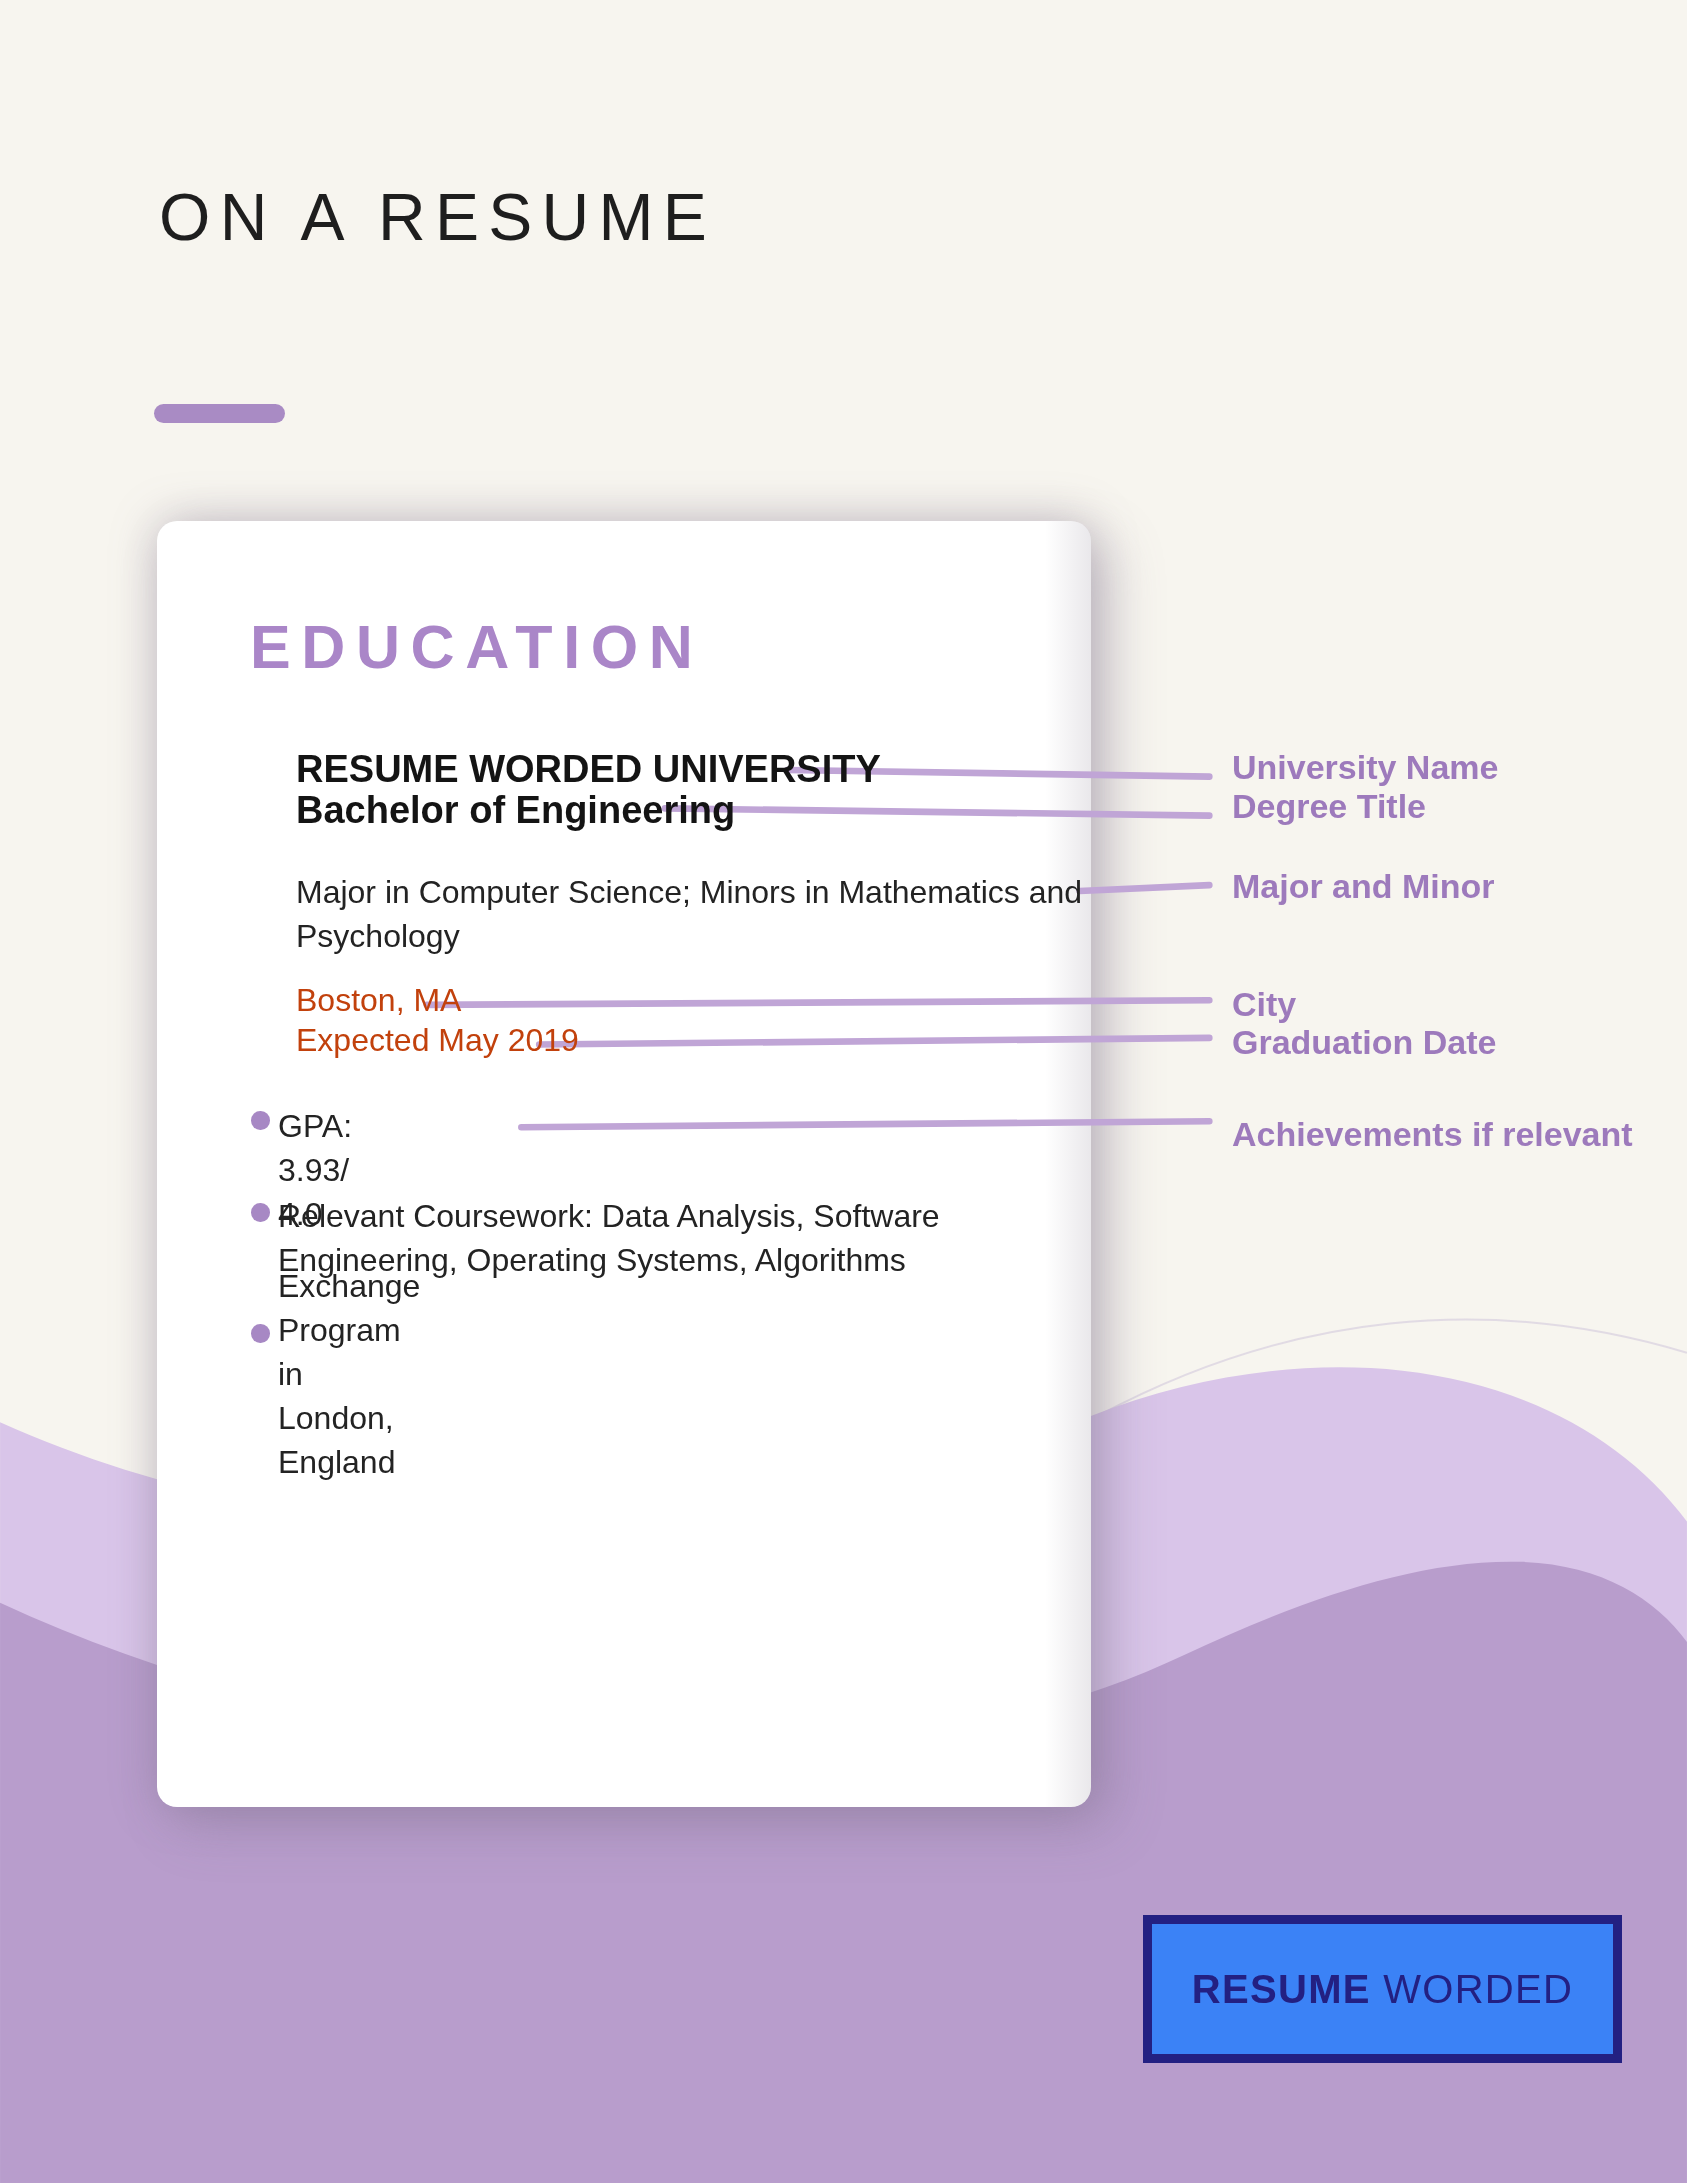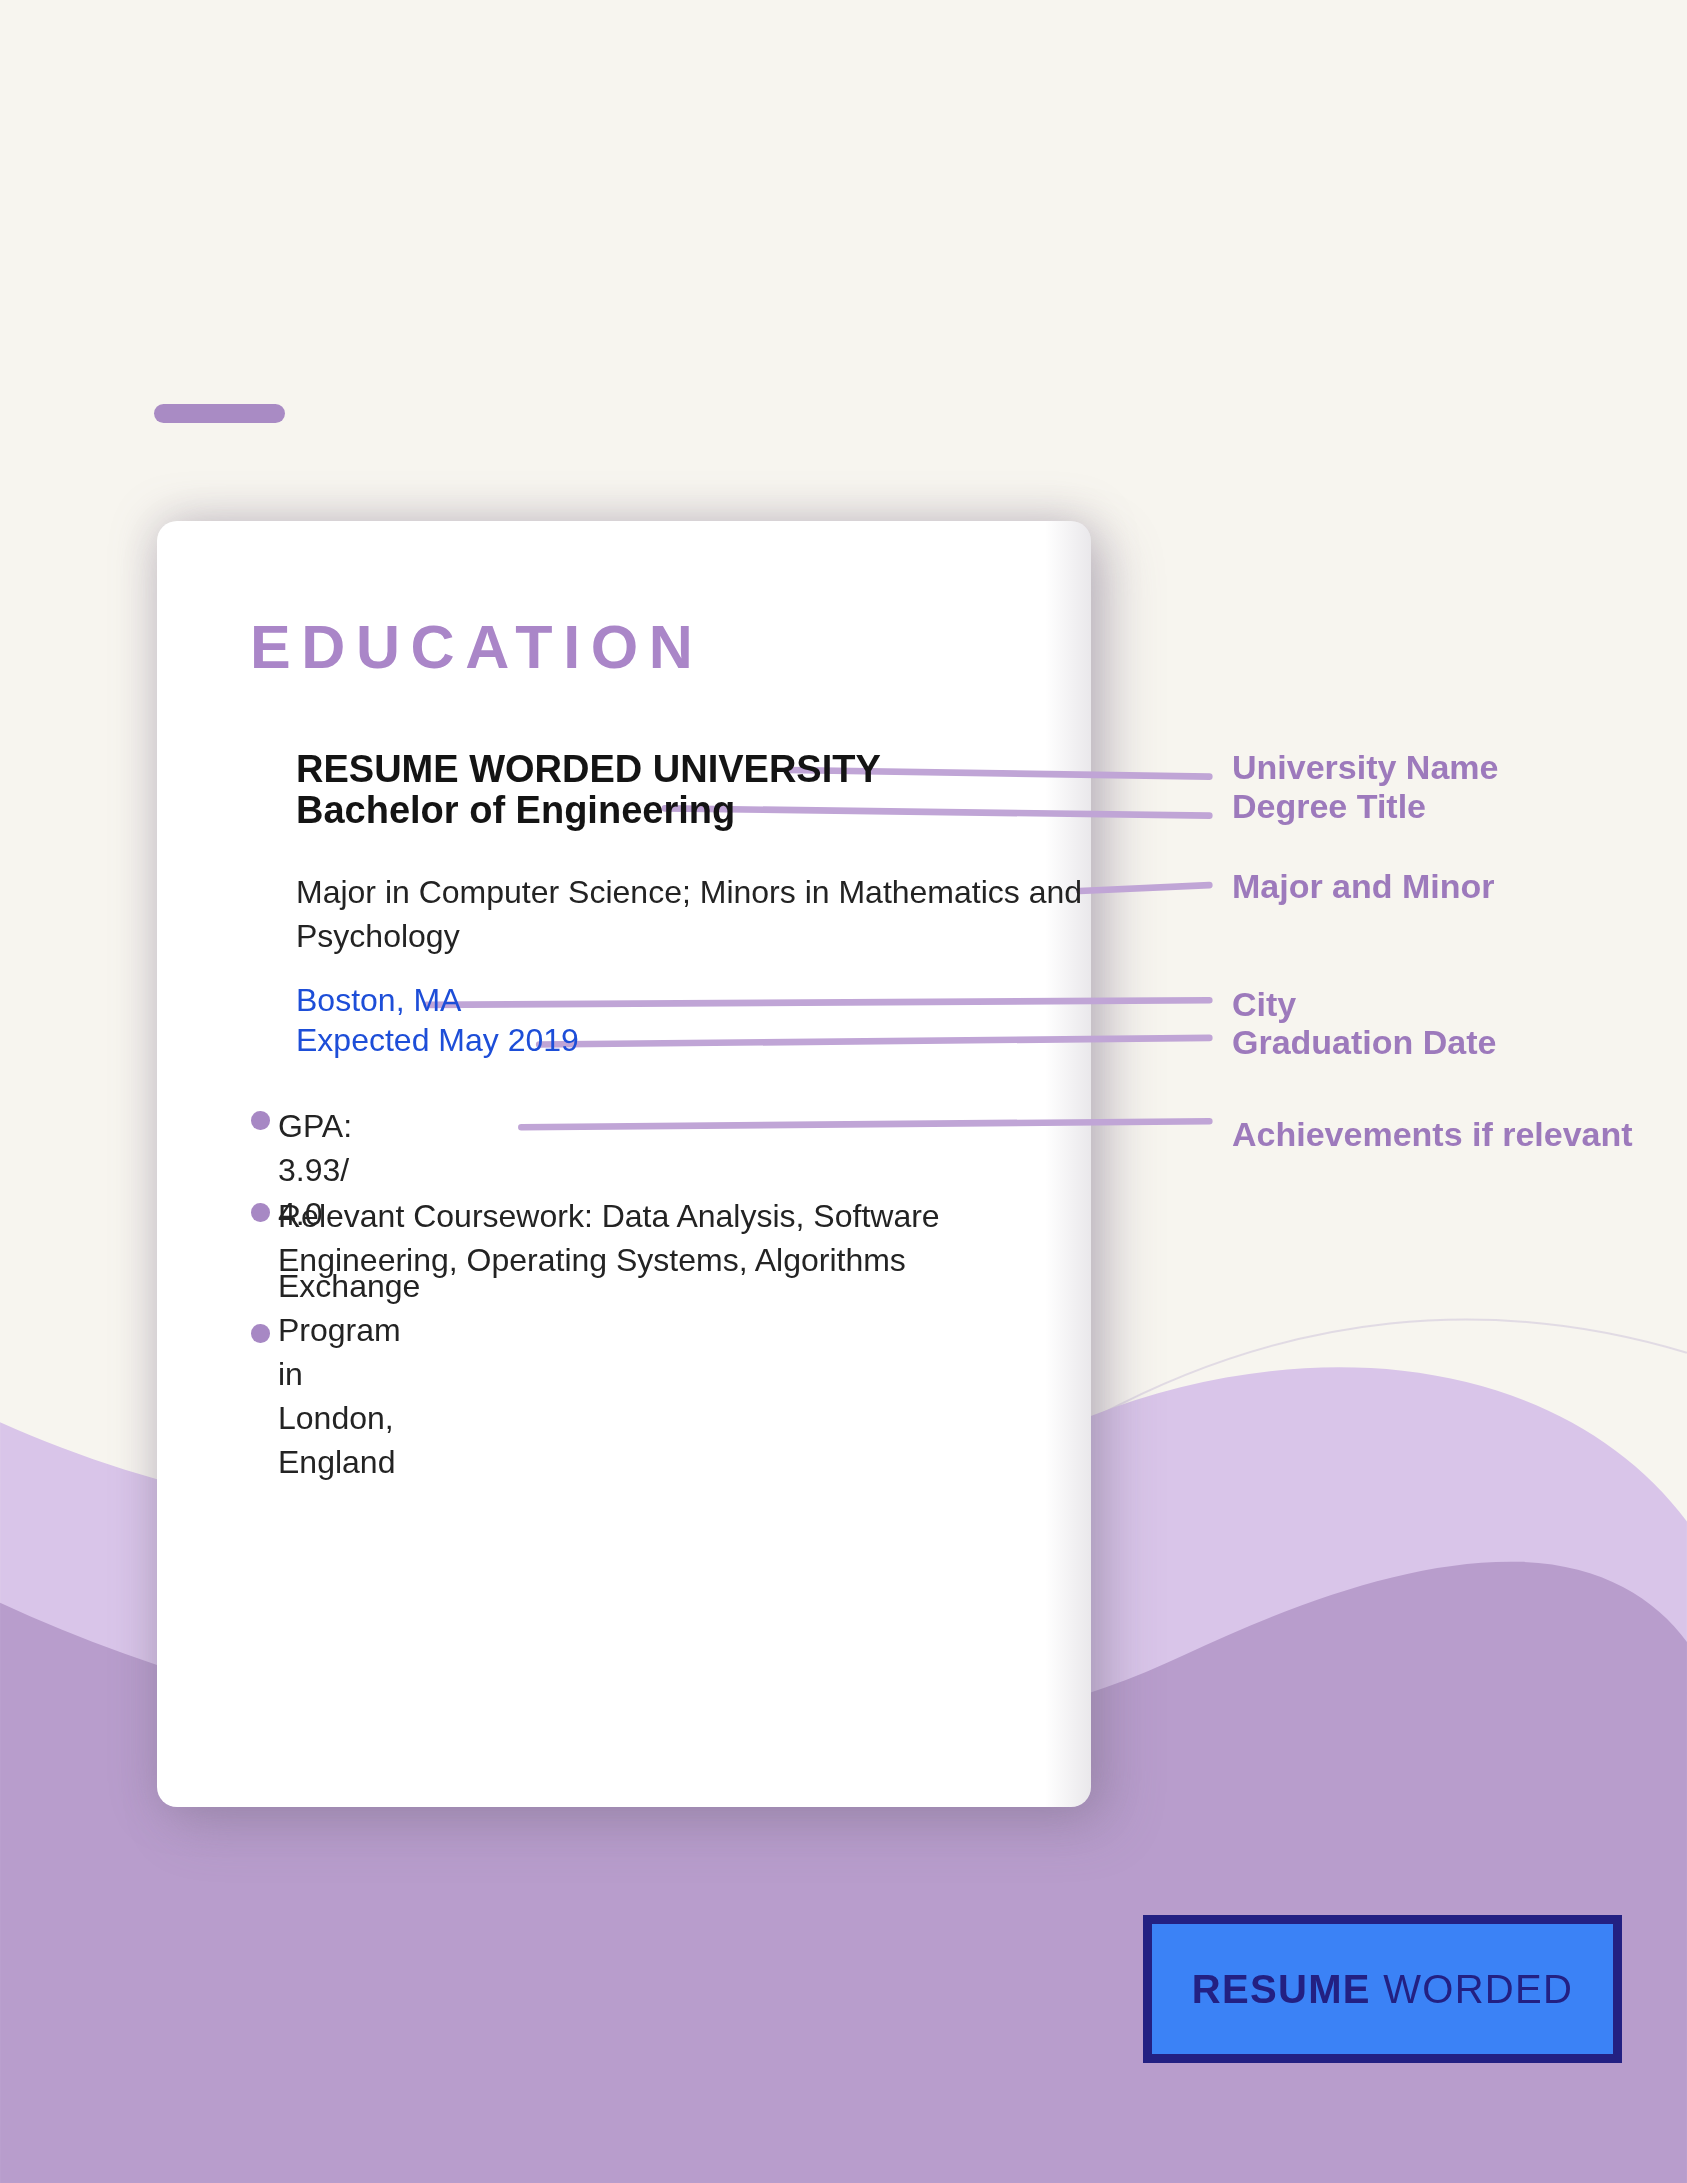--- a/index.html
+++ b/index.html
@@ -33,21 +33,21 @@
     background:linear-gradient(to left, rgba(120,110,130,0.16), rgba(120,110,130,0));
   }
   .section-heading{
     position:absolute;left:250px;top:612px;z-index:3;
     font-size:61px;font-weight:700;letter-spacing:10.6px;color:#aa86c8;
   }
   .rz{position:absolute;z-index:3;color:#141414;white-space:nowrap;margin-left:46px;}
   .uni{left:250px;top:748px;font-size:38px;font-weight:700;}
   .degree{left:250px;top:789px;font-size:38px;font-weight:700;}
   .major{left:250px;top:870px;font-size:32px;line-height:44px;color:#232323;white-space:normal;width:834px;}
-  .gray{color:#1d4ed8;}
+  .gray{color:#c2410c;}
   .city{left:250px;top:982px;font-size:32px;}
   .grad{left:250px;top:1022px;font-size:32px;}
   .bullet-item{position:absolute;z-index:3;}
   .bullet-dot{
     position:absolute;left:251px;width:18.5px;height:18.5px;border-radius:50%;
     background:#a788c4;z-index:3;
   }
   .bullet-text{
     position:absolute;left:278px;z-index:3;font-size:32px;line-height:44px;color:#232323;
   }
@@ -81,20 +81,21 @@
   <path d="M0,2150 C250,2262 520,2312 830,2312 C1150,2312 1420,2232 1650,2140
            C1800,2082 1960,2055 2120,2072 C2300,2092 2455,2172 2550,2300
            L2550,3300 L0,3300 Z" fill="#d9c5e9"></path>
   <path d="M1660,2700 C2000,2540 2280,2500 2550,2560" fill="none" stroke="#bfa9d2" stroke-width="3" opacity="0.4"></path>
   <path d="M0,2423 C300,2562 650,2642 1000,2646 C1350,2650 1600,2592 1790,2502
            C1960,2422 2140,2356 2300,2361 C2420,2365 2502,2416 2550,2482
            L2550,3300 L0,3300 Z" fill="#b89dcc"></path>
 </svg>
 
 <div class="title">
+  <div>ON A RESUME</div>
 </div>
 <div class="title-dash"></div>
 
 <div class="card"></div>
 
 <div class="section-heading">EDUCATION</div>
 
 <div class="rz uni">RESUME WORDED UNIVERSITY</div>
 <div class="rz degree">Bachelor of Engineering</div>
 <div class="rz major">Major in Computer Science; Minors in Mathematics and Psychology</div>

